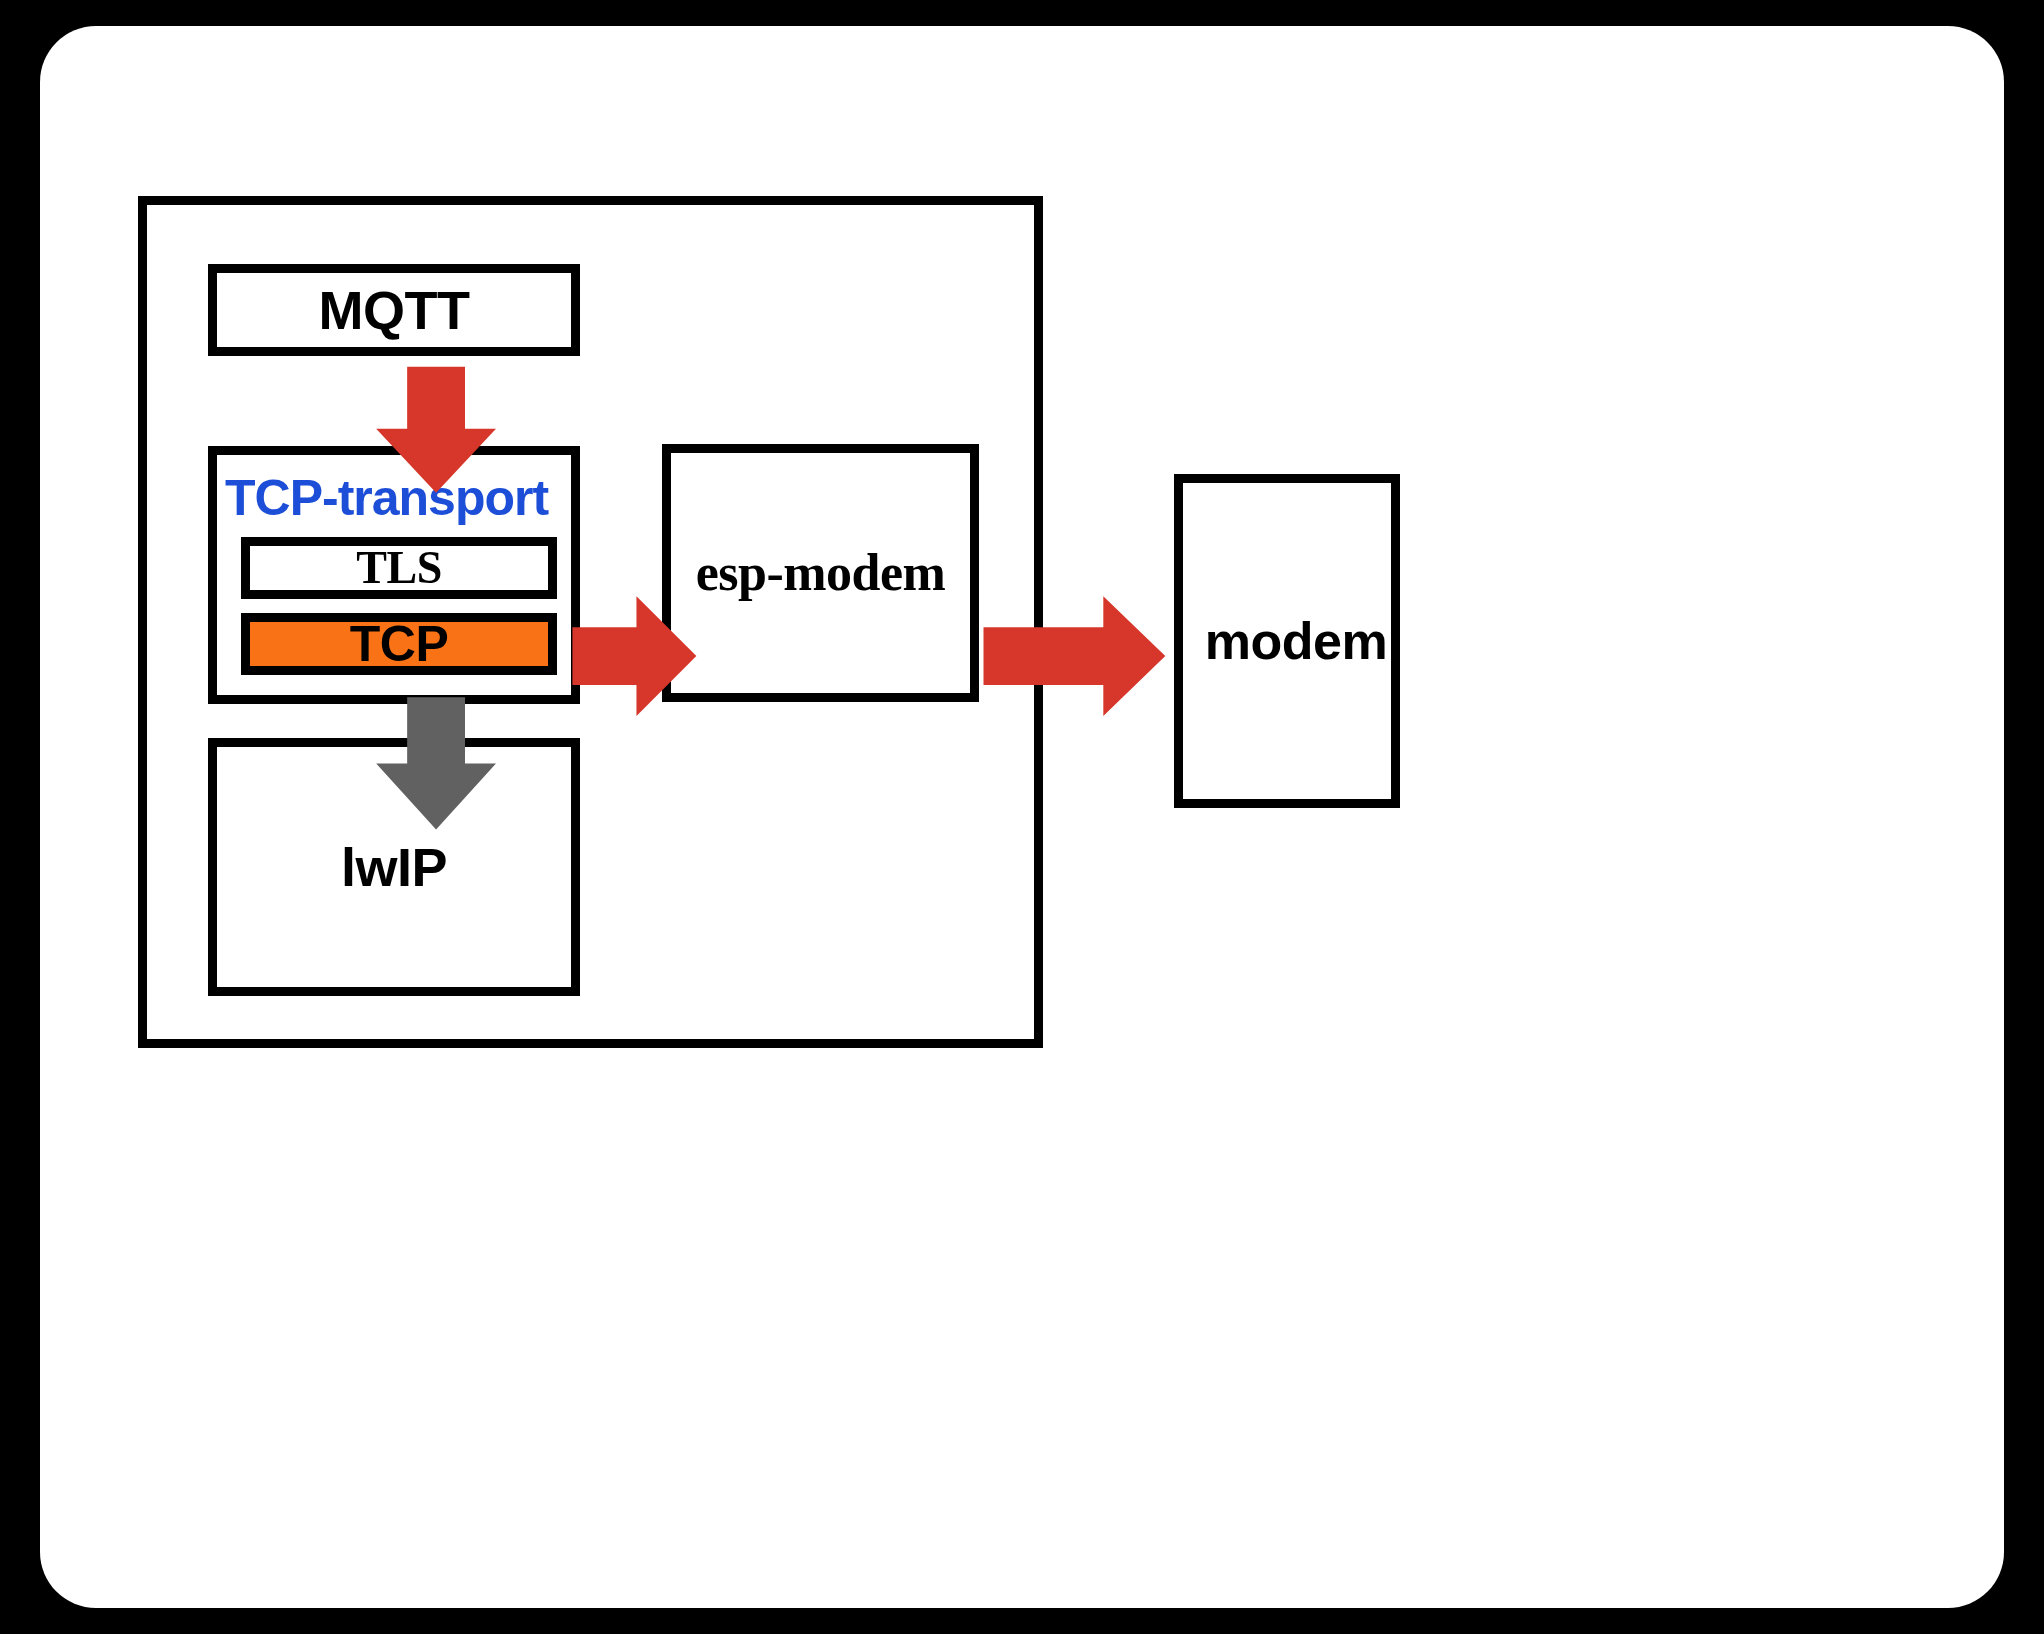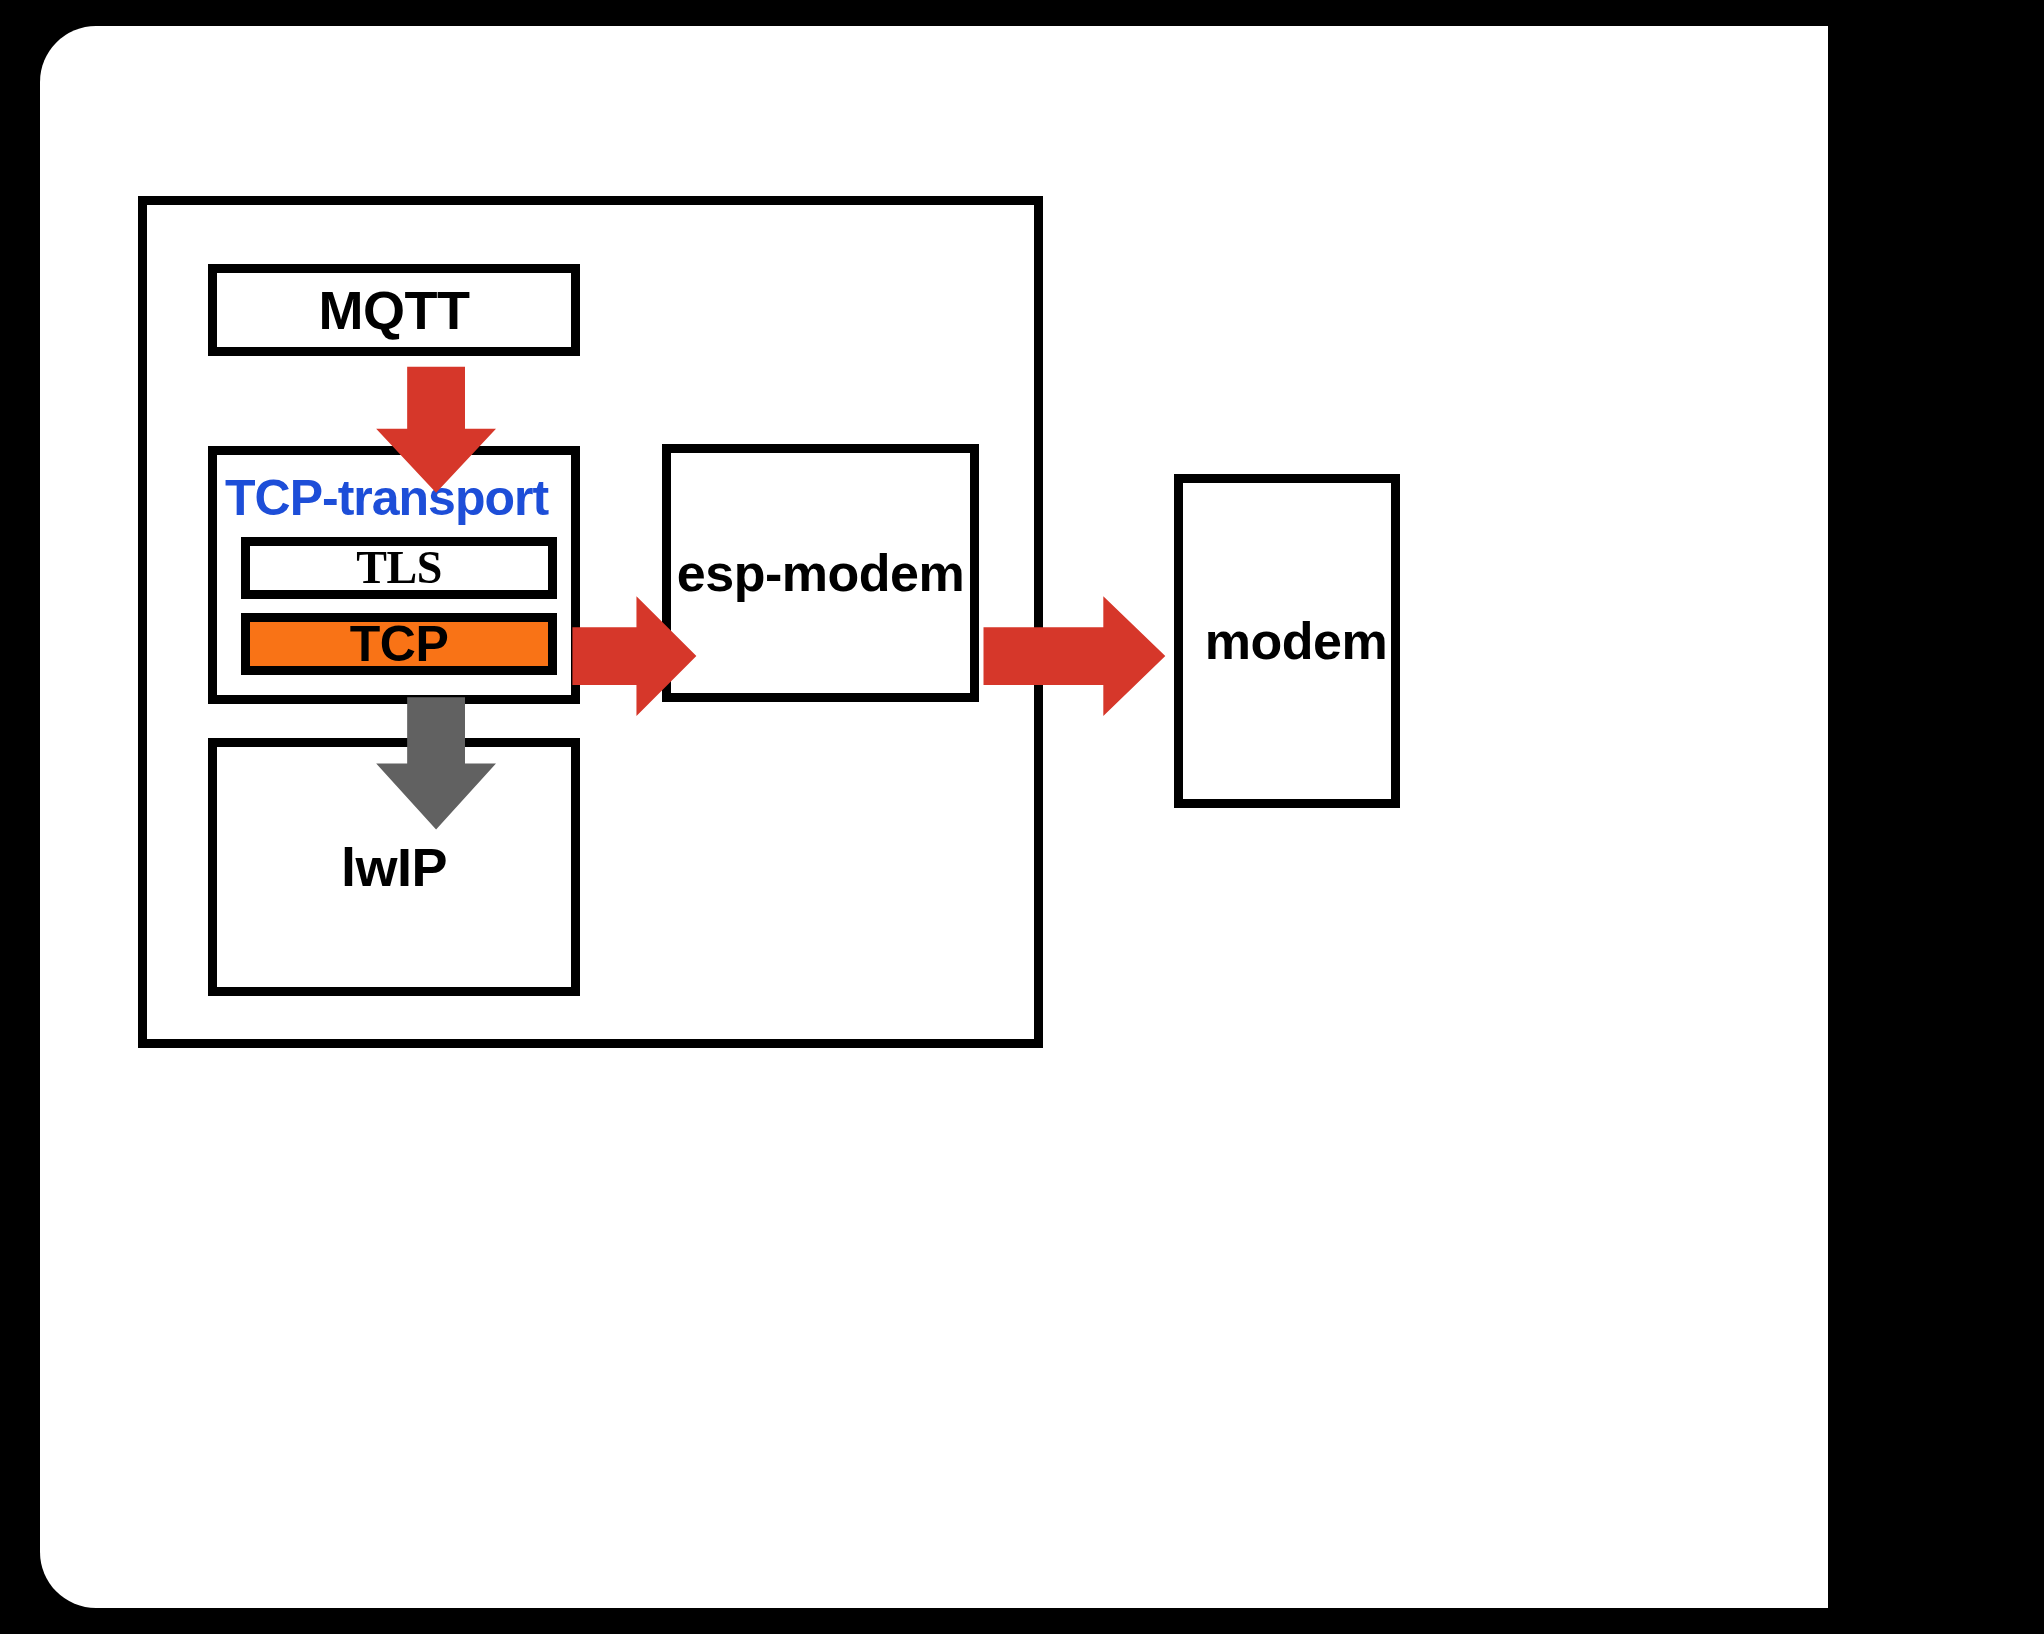--- a/index.html
+++ b/index.html
@@ -2,21 +2,21 @@
 <html><head>
 <meta charset="utf-8">
 <style>
   html, body {
     margin: 0;
     padding: 0;
     background: #000000;
   }
   #page {
     position: relative;
-    width: 1828px;
+    width: 2044px;
     height: 1634px;
     background: #000000;
     overflow: hidden;
     font-family: "Liberation Sans", sans-serif;
   }
   
   #canvas {
     position: absolute;
     left: 40px;
     top: 26px;
@@ -120,21 +120,21 @@
   }
   #lwip-box .box-label { font-size: 54px; text-align: right; }
 
   
   #esp-modem-box {
     left: 662px;
     top: 444px;
     width: 317px;
     height: 258px;
   }
-  #esp-modem-box .box-label { font-size: 52px; }
+  #esp-modem-box .box-label { font-size: 52px; font-family: Liberation Serif, serif; }
 
   
   #modem-box {
     left: 1174px;
     top: 474px;
     width: 226px;
     height: 334px;
   }
   #modem-box .box-label { font-size: 52px; }
 

